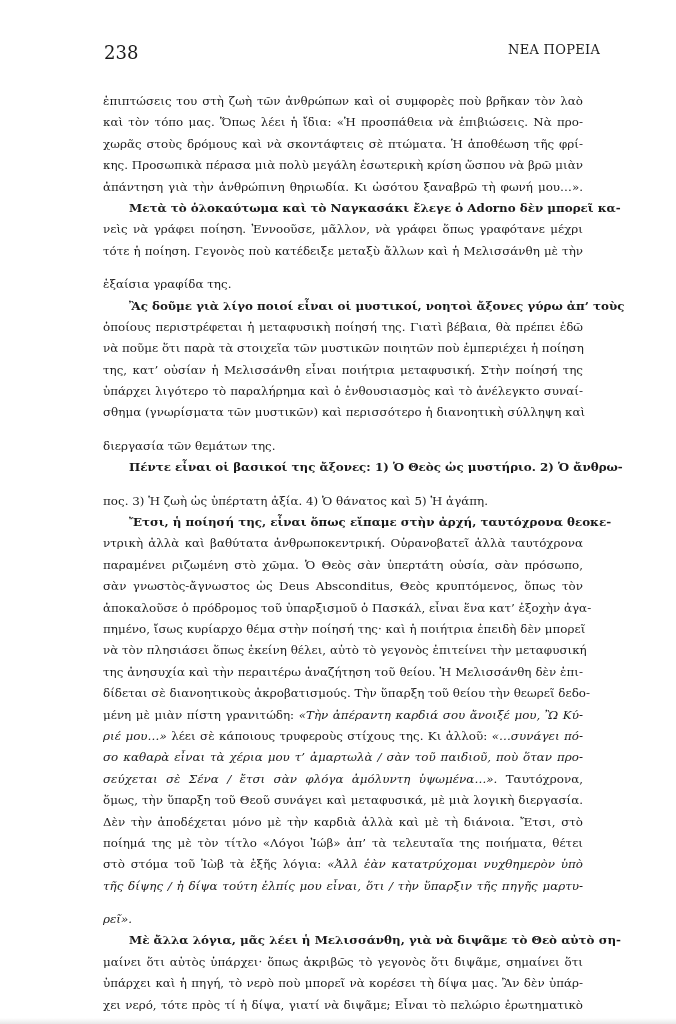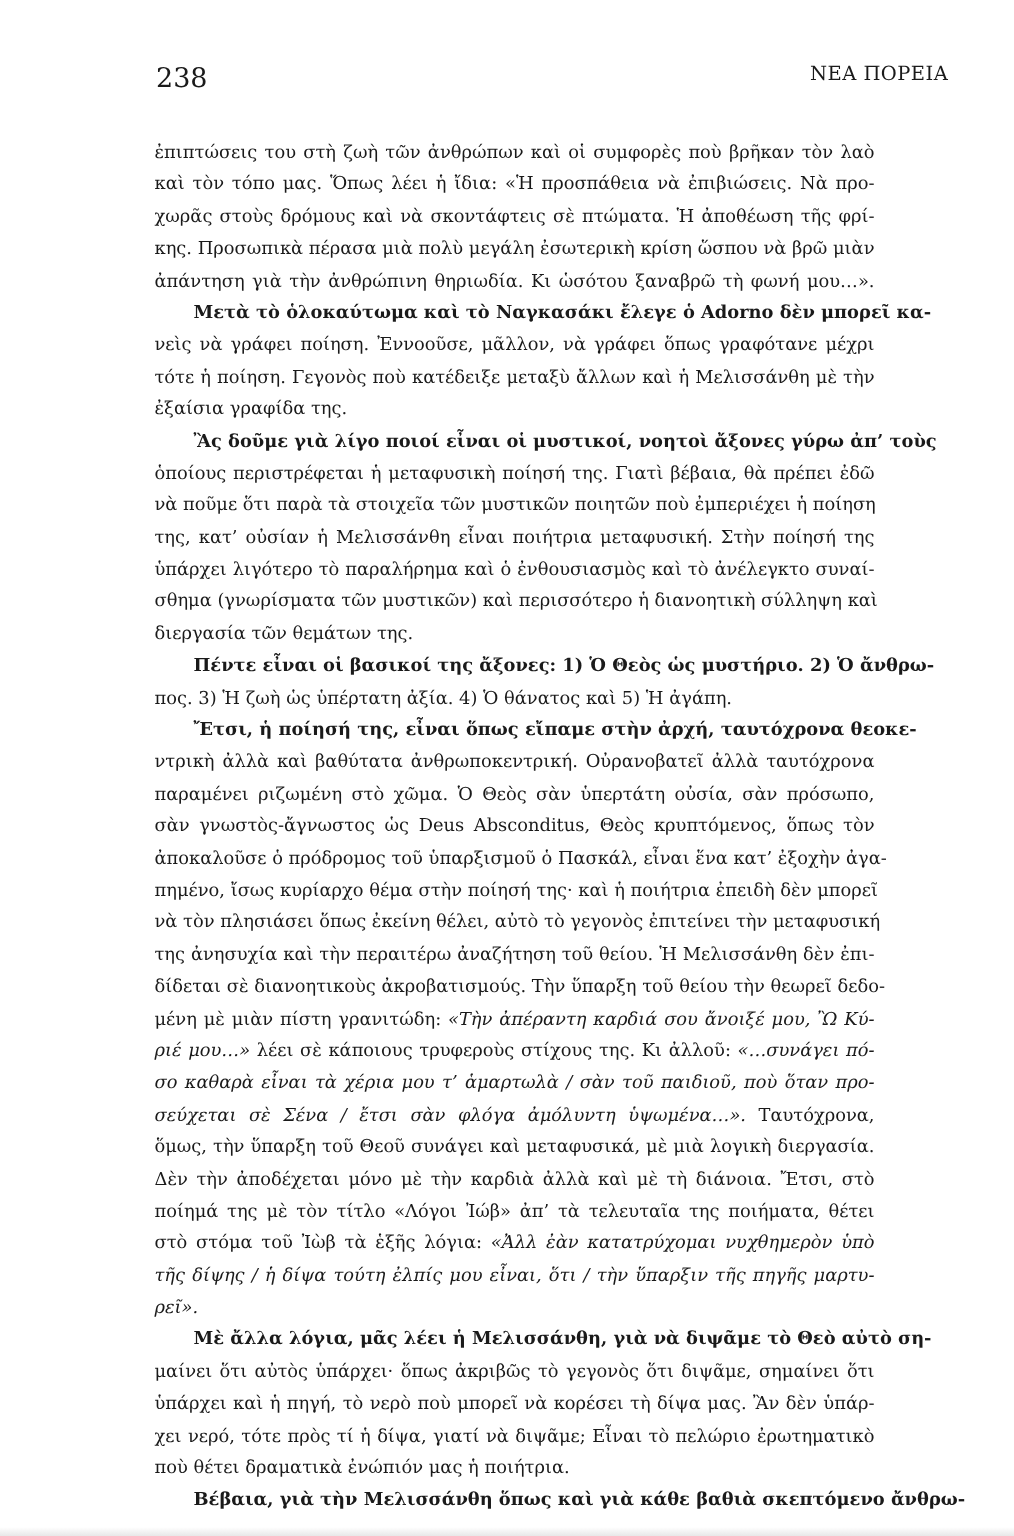--- a/index.html
+++ b/index.html
@@ -2,27 +2,27 @@
 <html><head>
 <meta charset="utf-8">
 <style>
   html, body { margin: 0; padding: 0; }
   body {
     width: 676px; height: 1024px; background: #ffffff; overflow: hidden;
     font-family: "DejaVu Serif", "Liberation Serif", serif; color: #1a1a1a;
     position: relative;
   }
   .page-number { position: absolute; left: 104px; top: 42px; font-size: 18px; }
-  .running-head { position: absolute; left: 508px; top: 42px; font-size: 13px; letter-spacing: 0.3px; margin-left: 32px; }
+  .running-head { position: absolute; left: 508px; top: 42px; font-size: 13px; letter-spacing: 0.3px; }
   .text-block {
     position: absolute; left: 103px; top: 91px; width: 480px;
     font-size: 11.9px; line-height: 21.4px; text-align: justify;
   }
   .line { display: block; white-space: nowrap; text-align-last: justify; text-align: justify; height: 21.4px; }
-  .line.last { text-align-last: left; }
+  .line.last { text-align-last: left; margin-top: 12px; }
   .line.indent { padding-left: 26px; font-weight: bold; }
   .it { font-style: italic; }
   .bottom-shadow { position: absolute; left: 0; right: 0; bottom: 0; height: 6px; background: linear-gradient(#fff, #e8e8e8); }
 </style>
 </head>
 <body>
 
 <div class="page-number">238</div>
 <div class="running-head">ΝΕΑ ΠΟΡΕΙΑ</div>
 

